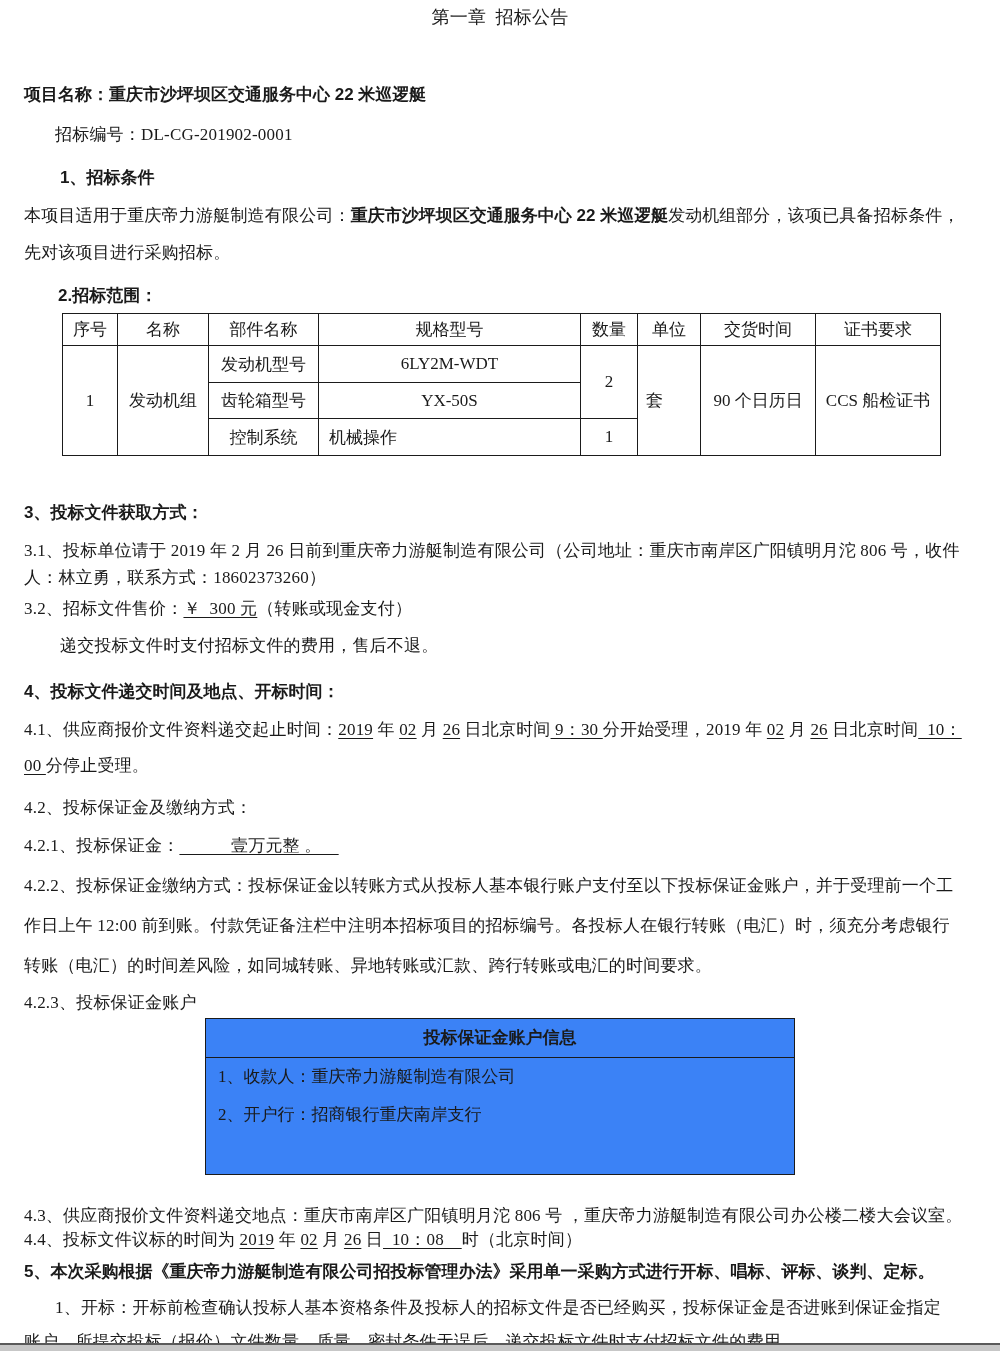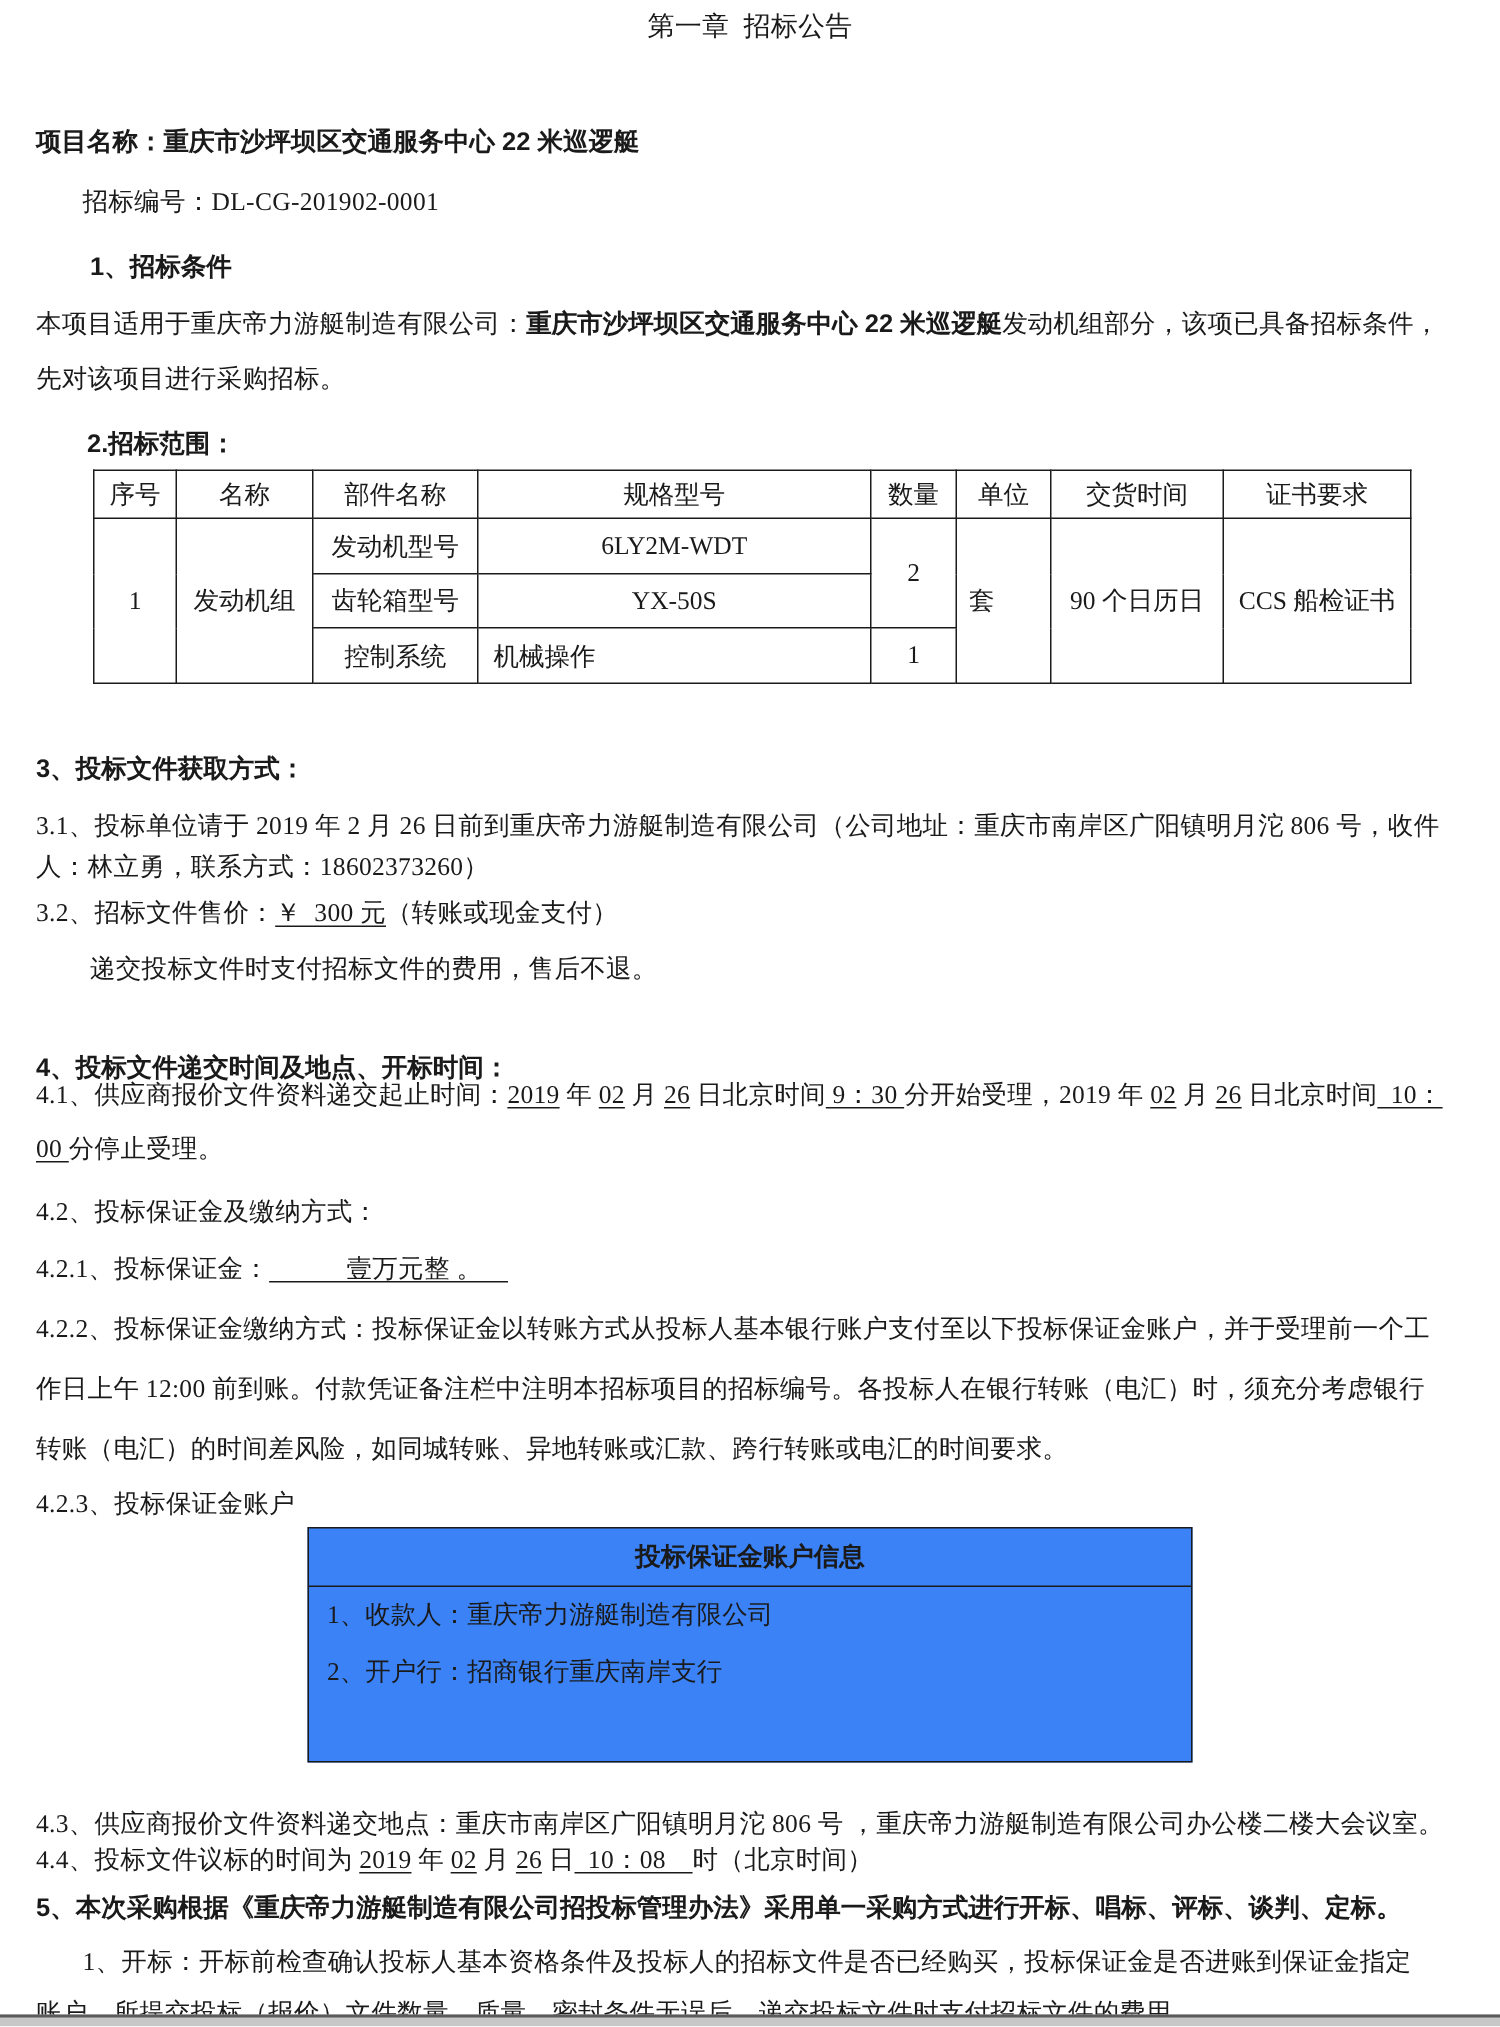--- a/index.html
+++ b/index.html
@@ -113,21 +113,21 @@
       <div class="line" style="top: 124px; left: 24px; margin-left: 31px;"><span>招标编号：DL-CG-201902-0001</span></div>
       <div class="line" style="top: 167px; left: 60px;"><span class="seg-b">1、招标条件</span></div>
       <div class="line" style="top: 205px; left: 24px;"><span>本项目适用于重庆帝力游艇制造有限公司：</span><span class="seg-b">重庆市沙坪坝区交通服务中心 22 米巡逻艇</span><span class="seg-s">发动机组</span><span>部分，该项已具备招标条件，</span></div>
       <div class="line" style="top: 242px; left: 24px;"><span>先对该项目进行采购招标。</span></div>
       <div class="line" style="top: 285px; left: 58px;"><span class="seg-b">2.招标范围：</span></div>
       <div class="line" style="top: 502px; left: 24px;"><span class="seg-b">3、投标文件获取方式：</span></div>
       <div class="line" style="top: 540px; left: 24px; text-align: center;"><span>3.1、投标单位请于 2019 年 2 月 26 日前到重庆帝力游艇制造有限公司（公司地址：重庆市南岸区广阳镇明月沱 806 号，收件</span></div>
       <div class="line" style="top: 567px; left: 24px;"><span>人：林立勇，联系方式：18602373260）</span></div>
       <div class="line" style="top: 598px; left: 24px;"><span>3.2、招标文件售价：</span><span class="seg-u">￥  300 元</span><span>（转账或现金支付）</span></div>
       <div class="line" style="top: 635px; left: 60px;"><span>递交投标文件时支付招标文件的费用，售后不退。</span></div>
-      <div class="line" style="top: 681px; left: 24px; margin-top: 20px;"><span class="seg-b">4、投标文件递交时间及地点、开标时间：</span></div>
+      <div class="line" style="top: 681px; left: 24px;"><span class="seg-b">4、投标文件递交时间及地点、开标时间：</span></div>
       <div class="line" style="top: 719px; left: 24px;"><span>4.1、供应商报价文件资料递交起止时间：</span><span class="seg-u">2019</span><span> 年 </span><span class="seg-u">02</span><span> 月 </span><span class="seg-u">26</span><span> 日北京时间</span><span class="seg-u"> 9：30 </span><span>分开始受理，2019 年 </span><span class="seg-u">02</span><span> 月 </span><span class="seg-u">26</span><span> 日北京时间</span><span class="seg-u">  10：</span></div>
       <div class="line" style="top: 755px; left: 24px;"><span class="seg-u">00 </span><span>分停止受理。</span></div>
       <div class="line" style="top: 797px; left: 24px;"><span>4.2、投标保证金及缴纳方式：</span></div>
       <div class="line" style="top: 835px; left: 24px; font-family: Liberation Serif, serif;"><span>4.2.1、投标保证金：</span><span class="seg-u">　　　壹万元整 。　</span></div>
       <div class="line" style="top: 875px; left: 24px;"><span>4.2.2、投标保证金缴纳方式：投标保证金以转账方式从投标人基本银行账户支付至以下投标保证金账户，并于受理前一个工</span></div>
       <div class="line" style="top: 915px; left: 24px;"><span>作日上午 12:00 前到账。付款凭证备注栏中注明本招标项目的招标编号。各投标人在银行转账（电汇）时，须充分考虑银行</span></div>
       <div class="line" style="top: 955px; left: 24px;"><span>转账（电汇）的时间差风险，如同城转账、异地转账或汇款、跨行转账或电汇的时间要求。</span></div>
       <div class="line" style="top: 992px; left: 24px;"><span>4.2.3、投标保证金账户</span></div>
       <div class="line" style="top: 1193px; left: 24px; margin-top: 12px;"><span>4.3、供应商报价文件资料递交地点：重庆市南岸区广阳镇明月沱 806 号 ，重庆帝力游艇制造有限公司办公楼二楼大会议室。</span></div>
       <div class="line" style="top: 1229px; left: 24px;"><span>4.4、投标文件议标的时间为 </span><span class="seg-u">2019</span><span> 年 </span><span class="seg-u">02</span><span> 月 </span><span class="seg-u">26</span><span> 日</span><span class="seg-u">  10：08    </span><span>时（北京时间）</span></div>

